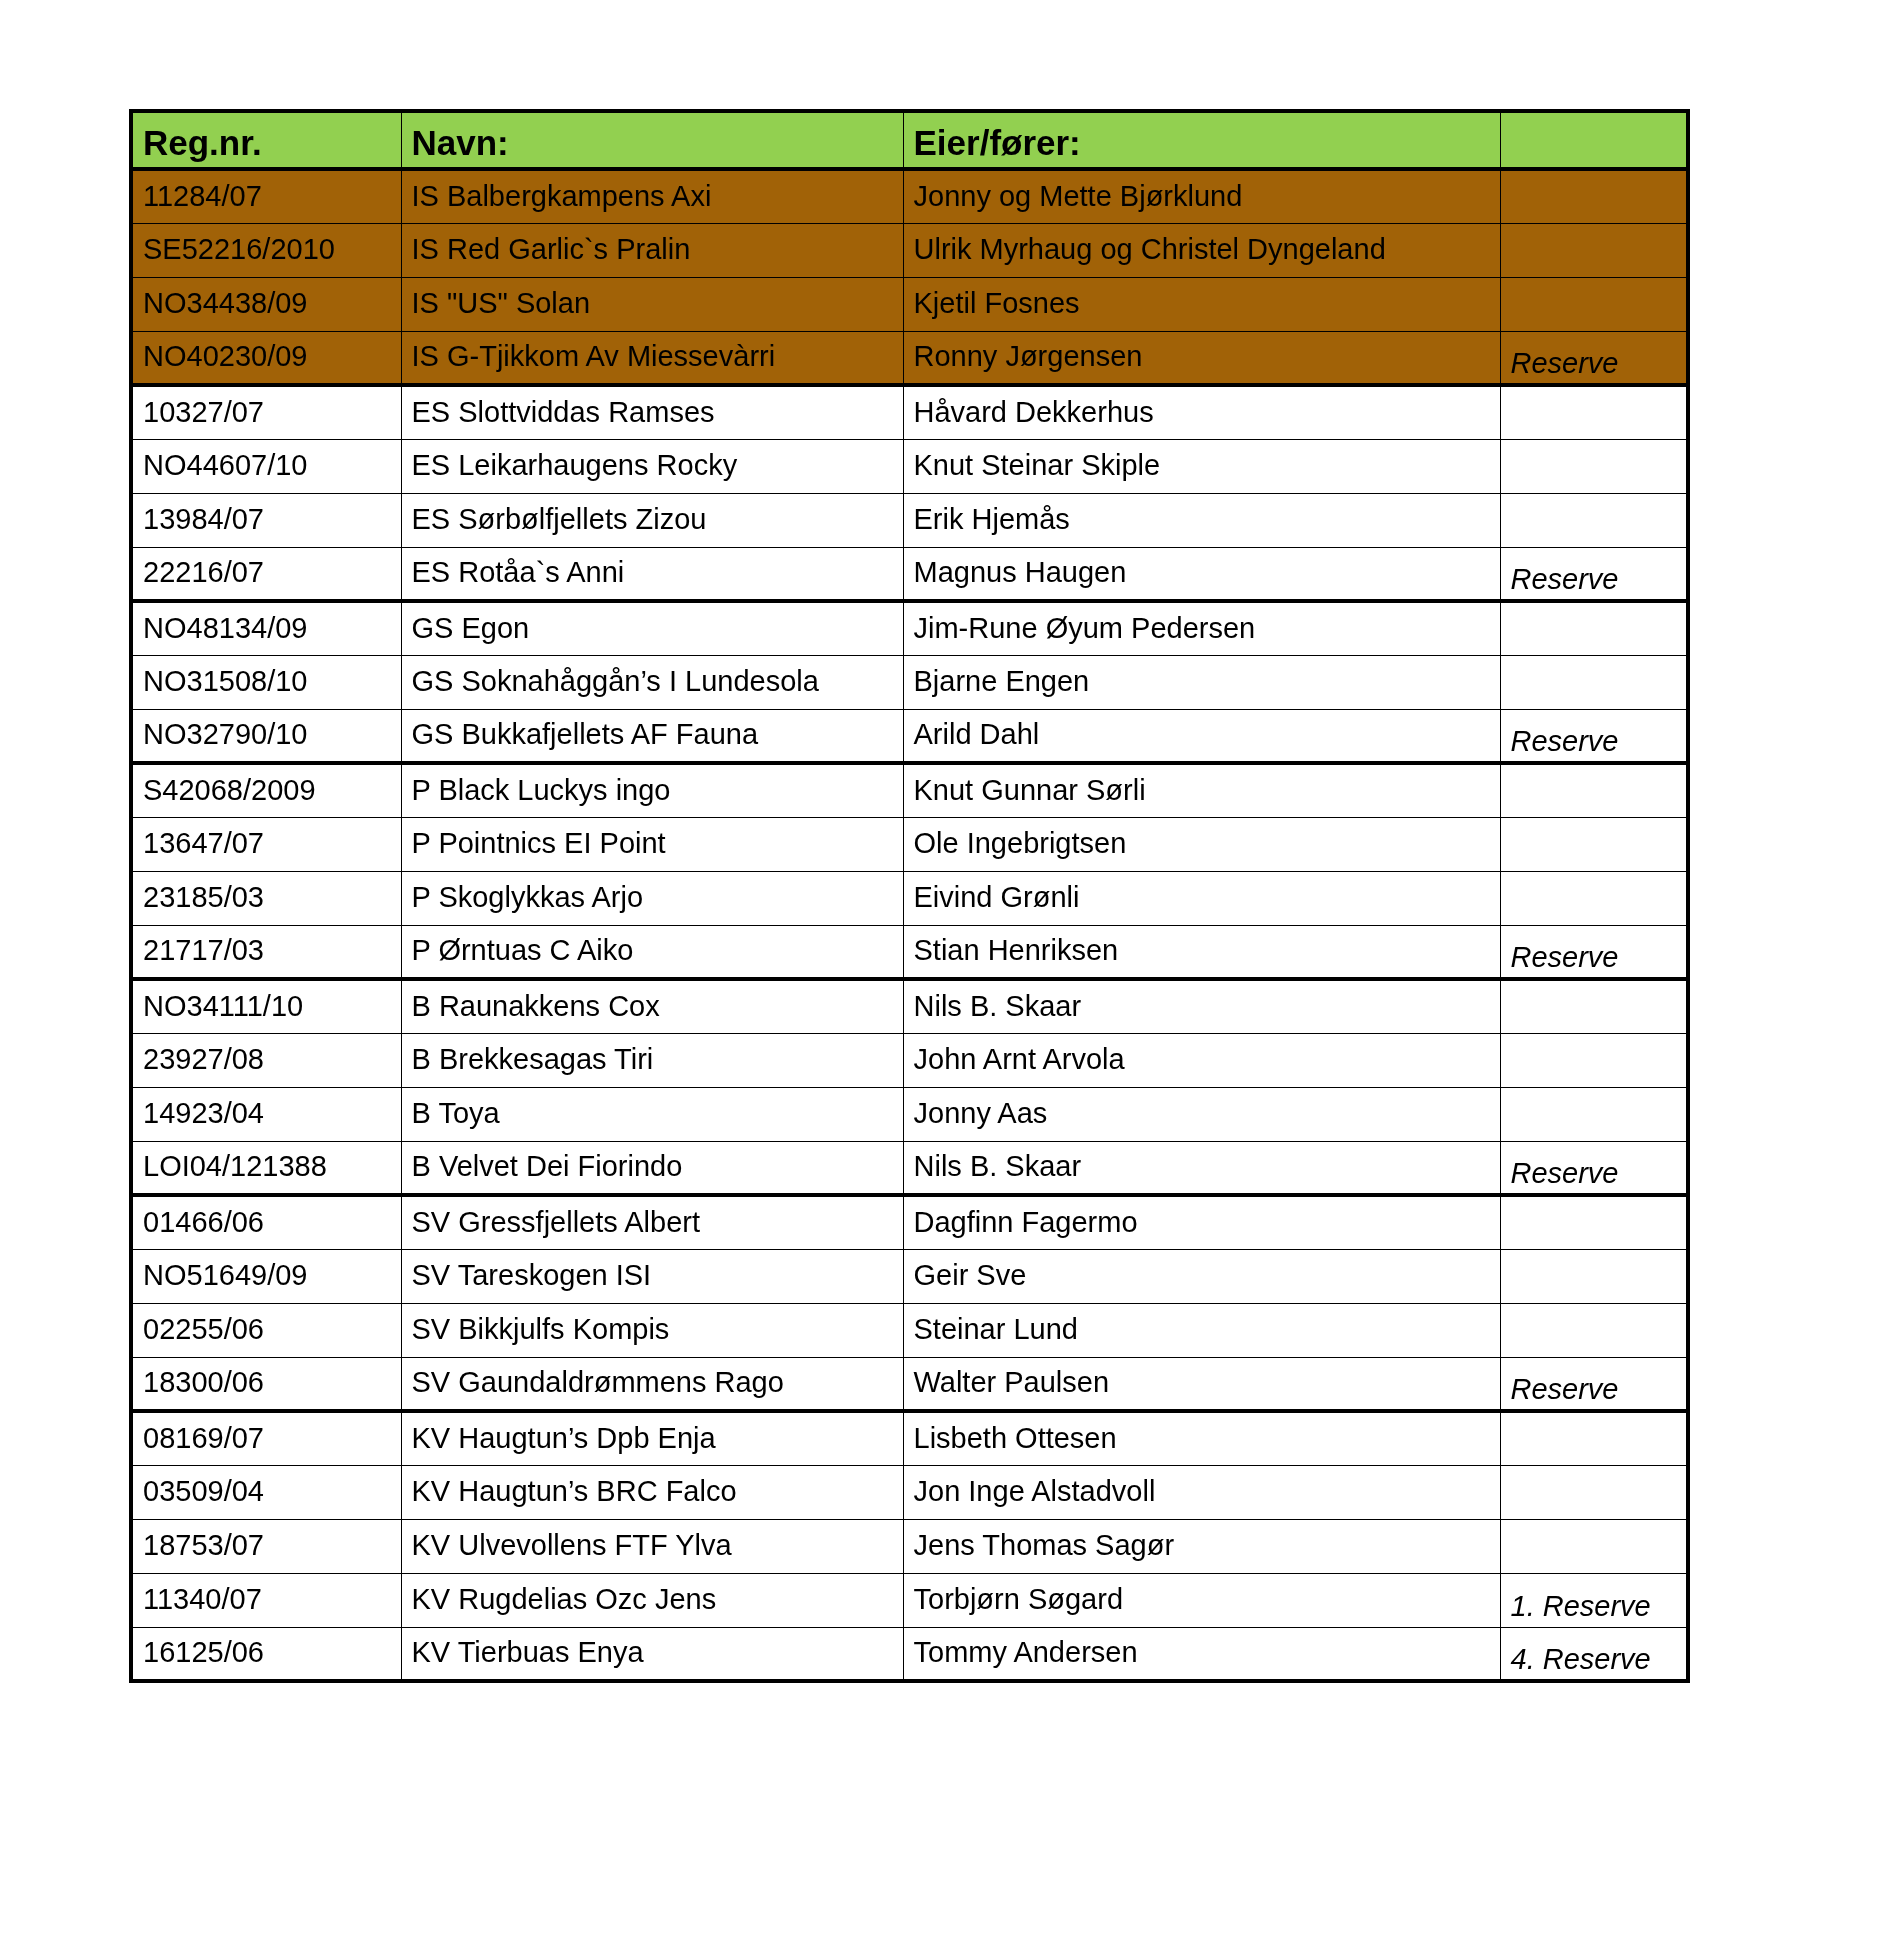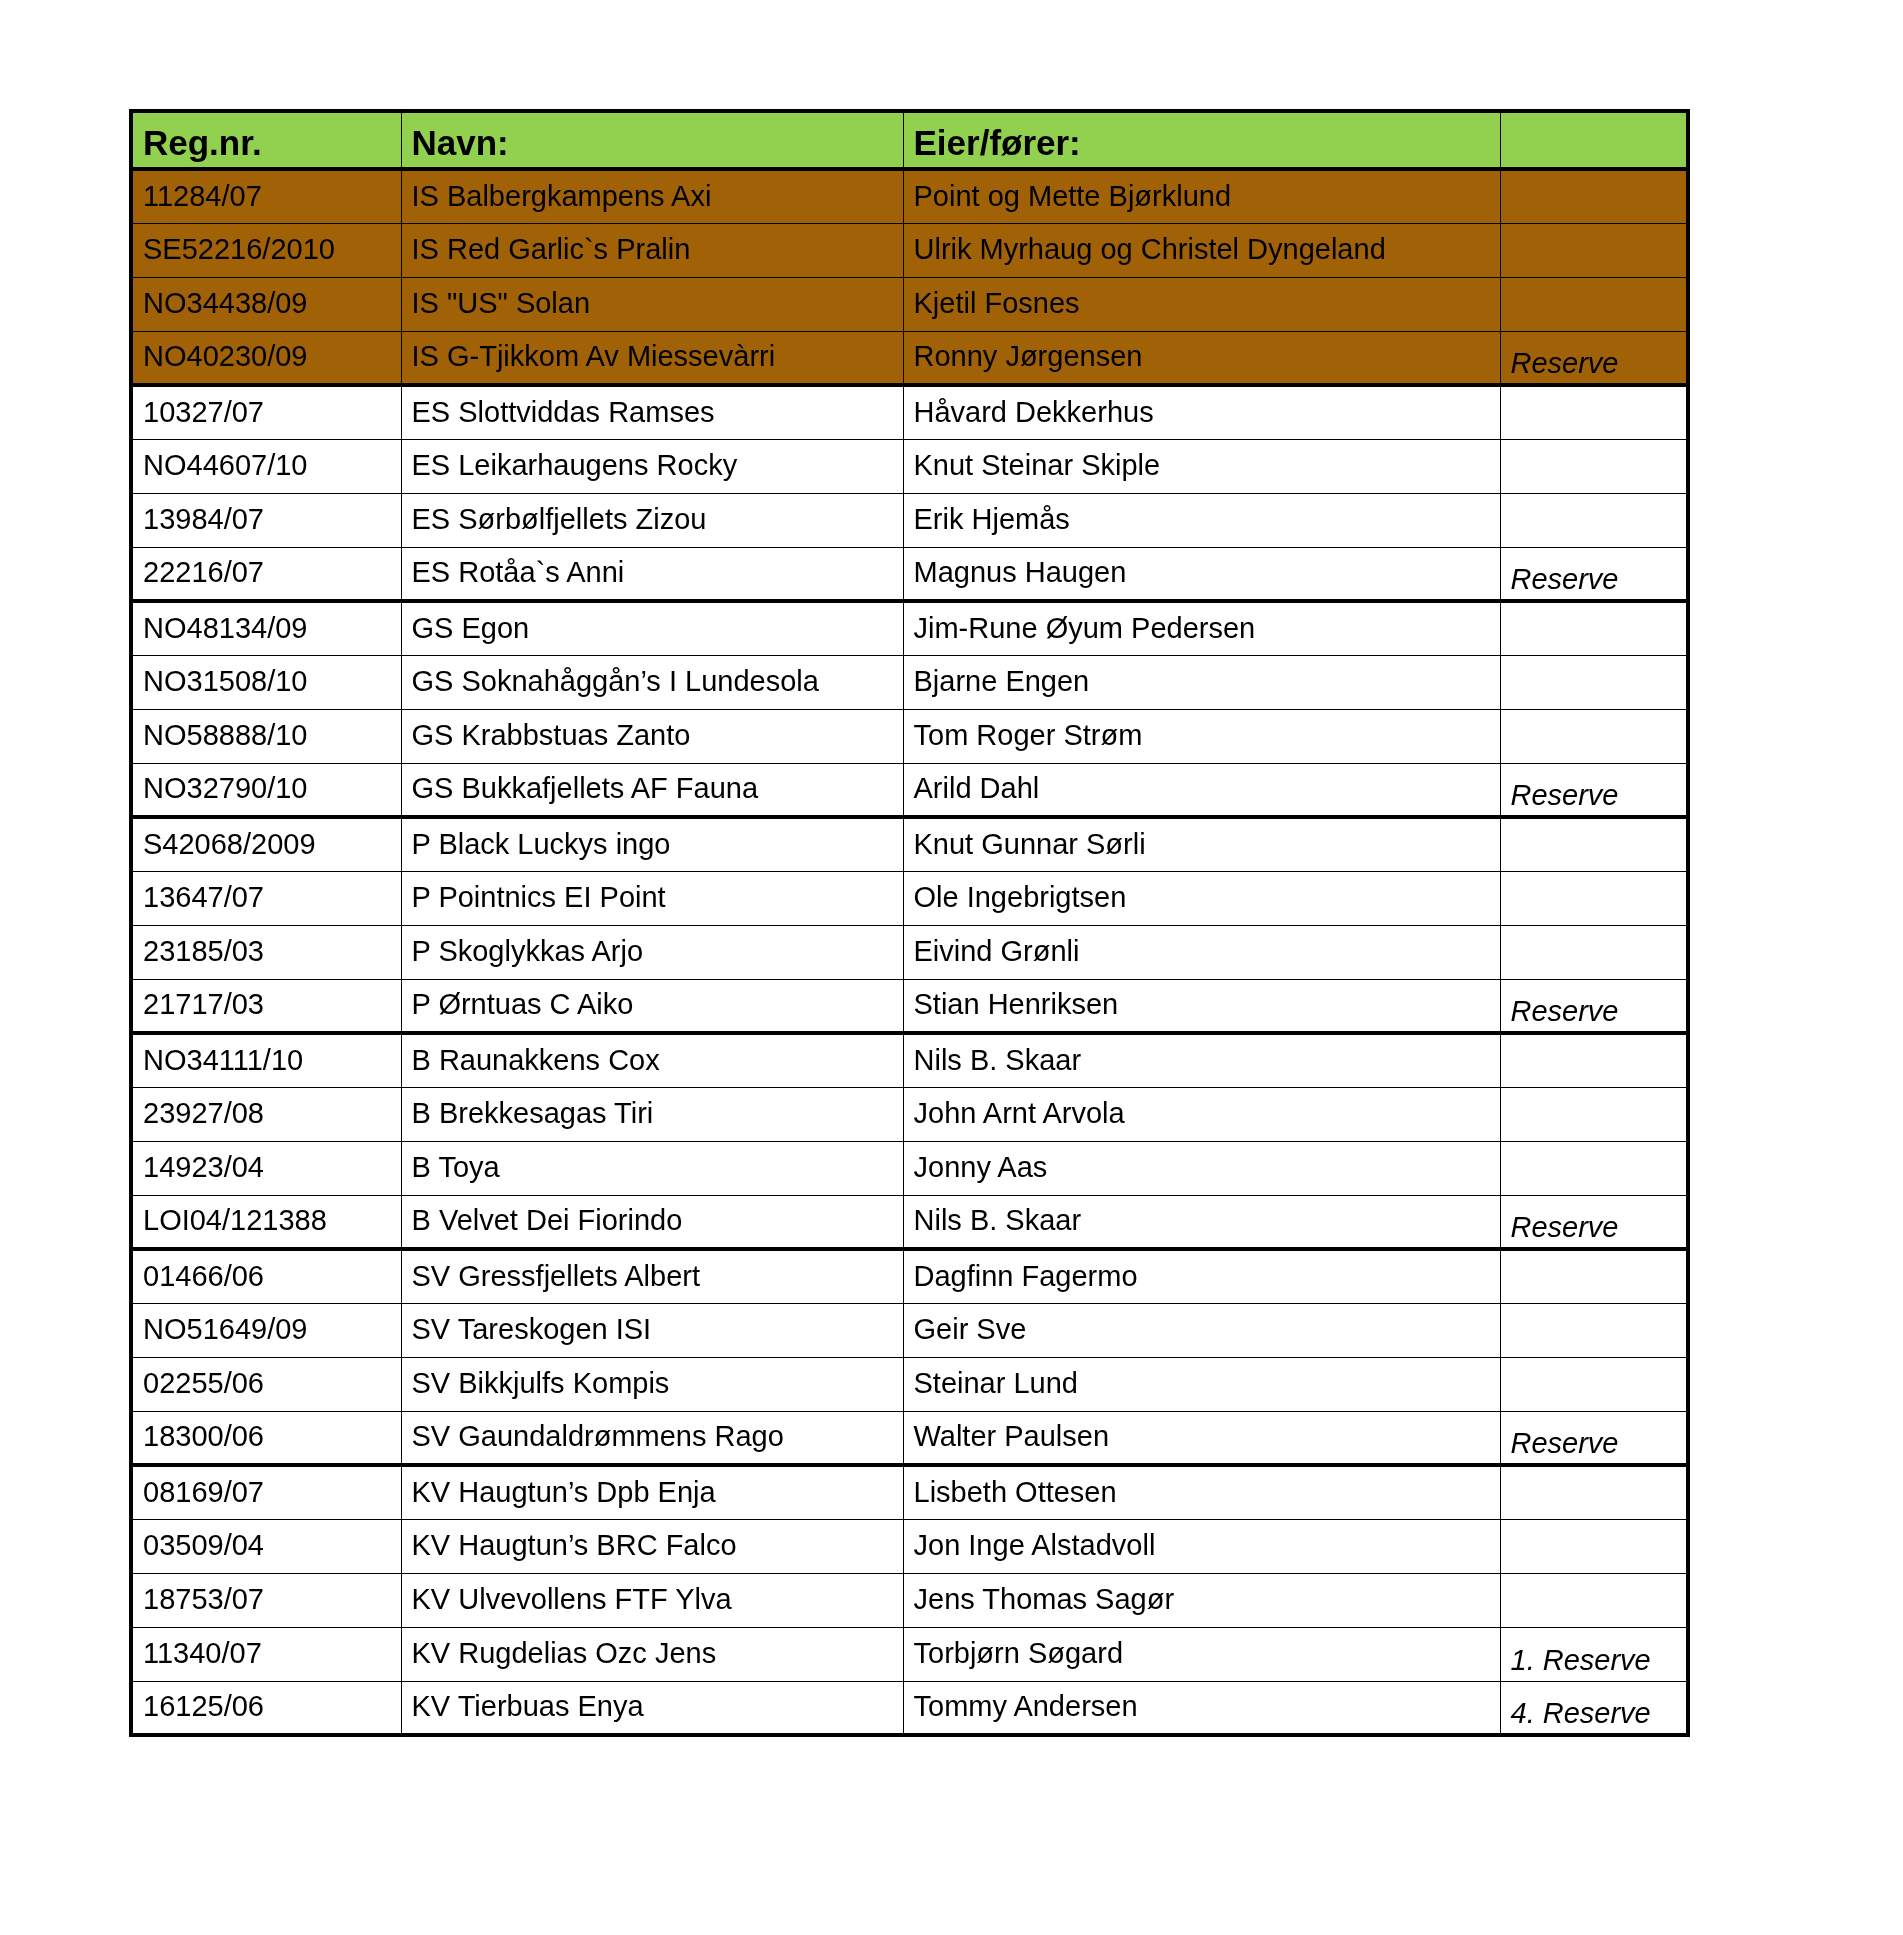--- a/index.html
+++ b/index.html
@@ -104,21 +104,21 @@
           <th class="th-first">Reg.nr.</th>
           <th>Navn:</th>
           <th>Eier/fører:</th>
           <th class="th-last"></th>
         </tr>
       </thead>
       <tbody id="entry-table-body">
           <tr class="data-row hl">
             <td class="cell-reg">11284/07</td>
             <td class="cell-navn">IS Balbergkampens Axi</td>
-            <td class="cell-eier">Point og Mette Bjørklund</td>
+            <td class="cell-eier">Jonny og Mette Bjørklund</td>
             <td class="cell-res"></td>
           </tr>
           <tr class="data-row hl">
             <td class="cell-reg">SE52216/2010</td>
             <td class="cell-navn">IS Red Garlic`s Pralin</td>
             <td class="cell-eier">Ulrik Myrhaug og Christel Dyngeland</td>
             <td class="cell-res"></td>
           </tr>
           <tr class="data-row hl">
             <td class="cell-reg">NO34438/09</td>
@@ -159,26 +159,20 @@
           <tr class="data-row">
             <td class="cell-reg">NO48134/09</td>
             <td class="cell-navn">GS Egon</td>
             <td class="cell-eier">Jim-Rune Øyum Pedersen</td>
             <td class="cell-res"></td>
           </tr>
           <tr class="data-row">
             <td class="cell-reg">NO31508/10</td>
             <td class="cell-navn">GS Soknahåggån’s I Lundesola</td>
             <td class="cell-eier">Bjarne Engen</td>
-            <td class="cell-res"></td>
-          </tr>
-          <tr class="data-row">
-            <td class="cell-reg">NO58888/10</td>
-            <td class="cell-navn">GS Krabbstuas Zanto</td>
-            <td class="cell-eier">Tom Roger Strøm</td>
             <td class="cell-res"></td>
           </tr>
           <tr class="data-row group-end">
             <td class="cell-reg">NO32790/10</td>
             <td class="cell-navn">GS Bukkafjellets AF Fauna</td>
             <td class="cell-eier">Arild Dahl</td>
             <td class="cell-res">Reserve</td>
           </tr>
           <tr class="data-row">
             <td class="cell-reg">S42068/2009</td>

